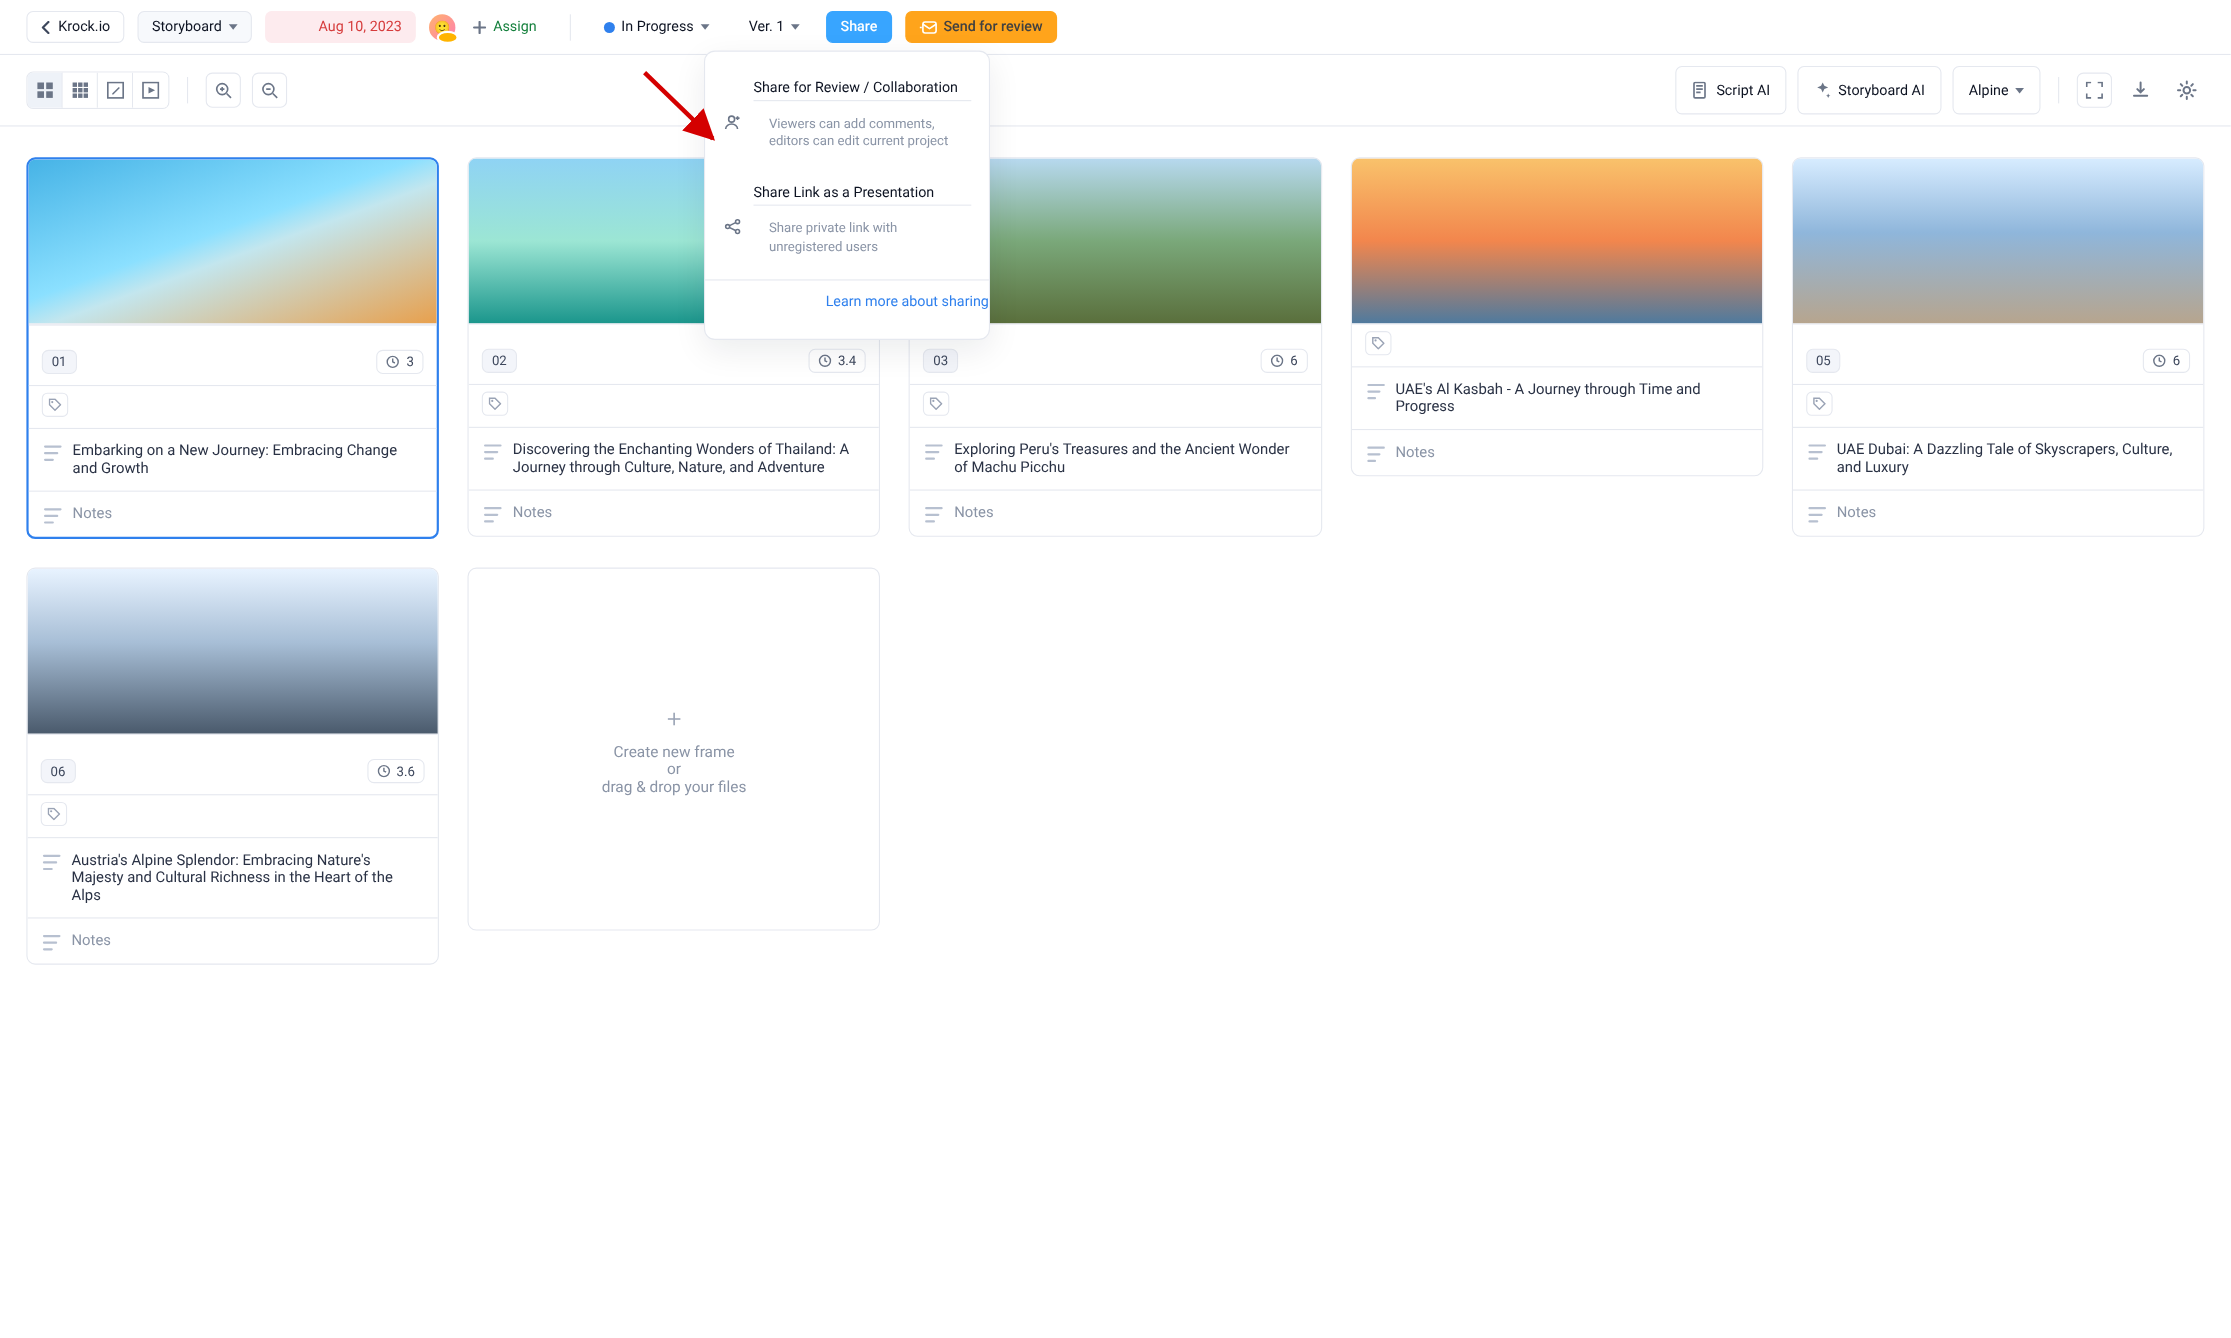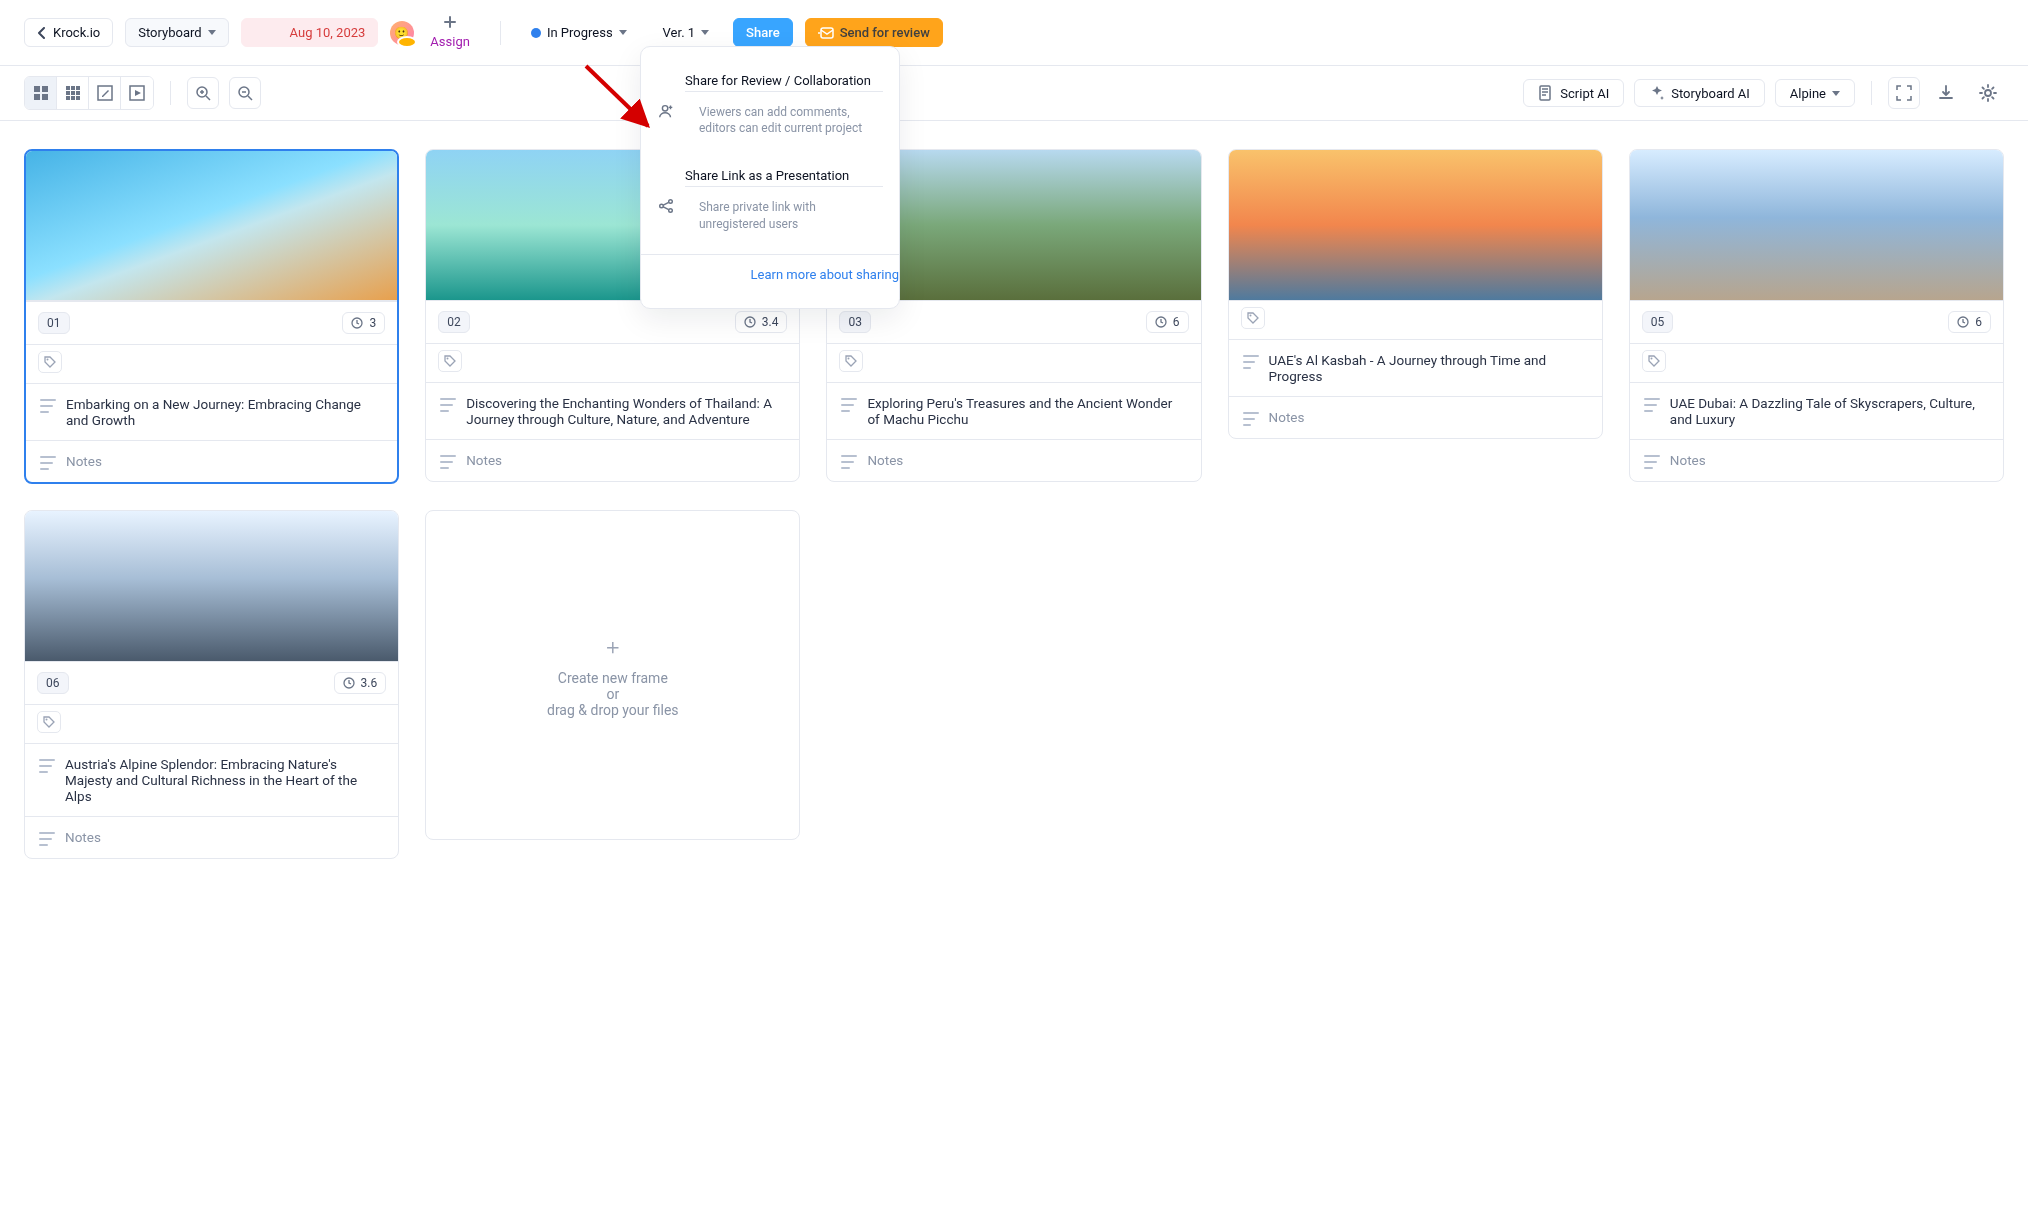--- a/index.html
+++ b/index.html
@@ -40,34 +40,34 @@
   
   .arrow{position:absolute;top:58px;left:578px;z-index:31;pointer-events:none;}
 
   
   .toolbar{display:flex;align-items:center;gap:10px;padding:10px 24px;border-bottom:1px solid var(--border);}
   .iconbtn{width:32px;height:32px;display:inline-flex;align-items:center;justify-content:center;border:1px solid var(--border);border-radius:6px;background:#fff;cursor:pointer;}
   .iconbtn.active{background:#eef2f8;}
   .iconbtn.plain{border-color:transparent;background:transparent;}
   .iconbtn.bordered{border:1px solid var(--border);}
   .btn.ghost{background:#fff;}
-  .btn.big{height:28px;padding:0 14px;}
+  .btn.big{height:44px;padding:0 14px;}
   .group{display:flex;gap:0;border:1px solid var(--border);border-radius:6px;overflow:hidden;}
   .group .iconbtn{border:0;border-right:1px solid var(--border);border-radius:0;}
   .group .iconbtn:last-child{border-right:0;}
   .spacer{flex:1;}
 
   
   .grid{display:grid;grid-template-columns:repeat(5,minmax(240px,1fr));gap:26px;padding:28px 24px;align-items:start;}
   .card{border:1px solid var(--border);border-radius:var(--radius);background:#fff;overflow:hidden;display:flex;flex-direction:column;}
   .card.selected{border:2px solid #2f80ed;}
   .card.selected .thumb{border-bottom:1px solid var(--border);}
   .thumb{height:150px;background:#dfe6ee;background-size:cover;background-position:center;}
   .meta{display:flex;align-items:center;justify-content:space-between;padding:10px 12px;border-top:1px solid var(--border);}
-  .badge{display:inline-flex;align-items:center;gap:6px;border:1px solid var(--border);border-radius:6px;padding:3px 8px;font-size:12px;color:#3d475c;background:#fff;}
+  .badge{display:inline-flex;align-items:center;gap:6px;border:1px solid var(--border);border-radius:6px;padding:3px 8px;font-size:12px;color:#3d475c;background:#fff;margin-top:12px;}
   .badge.num{background:#f3f5fa;}
   .tagrow{padding:6px 12px 10px;border-top:1px solid var(--border);}
   .tag{width:24px;height:22px;border:1px solid var(--border);border-radius:5px;display:inline-flex;align-items:center;justify-content:center;color:var(--muted);}
   .desc{display:flex;gap:10px;padding:12px 14px;border-top:1px solid var(--border);font-size:13.5px;color:#2a3245;min-height:52px;}
   .notes{display:flex;gap:10px;padding:12px 14px;border-top:1px solid var(--border);font-size:13.5px;color:var(--muted);}
   .lineicon{flex:0 0 16px;height:14px;margin-top:3px;display:flex;flex-direction:column;justify-content:space-between;}
   .lineicon span{height:2px;background:#b7c0d0;border-radius:2px;}
   .lineicon span:nth-child(1){width:100%;}
   .lineicon span:nth-child(2){width:80%;}
   .lineicon span:nth-child(3){width:55%;}
@@ -100,21 +100,21 @@
     <span>Storyboard</span>
     <span class="caret"></span>
   </div>
 
   <div class="chip date">
     <span>Aug 10, 2023</span>
   </div>
 
   <span class="avatar">🙂<span class="badge"></span></span>
 
-  <div class="chip flat" style="border:0;background:transparent;color:#a21caf;padding-left:4px;flex-direction:column;">
+  <div class="chip flat" style="border:0;background:transparent;color:#15803d;padding-left:4px;">
     <svg width="12" height="12" viewBox="0 0 12 12">
         <path d="M6 1v10M1 6h10" stroke="#6b7587" stroke-width="2" stroke-linecap="round"></path>
       </svg>
     <span>Assign</span>
   </div>
 
   <div class="sep-v"></div>
 
   <div class="chip flat" style="border:0;background:transparent;">
     <span class="status-dot"></span>

